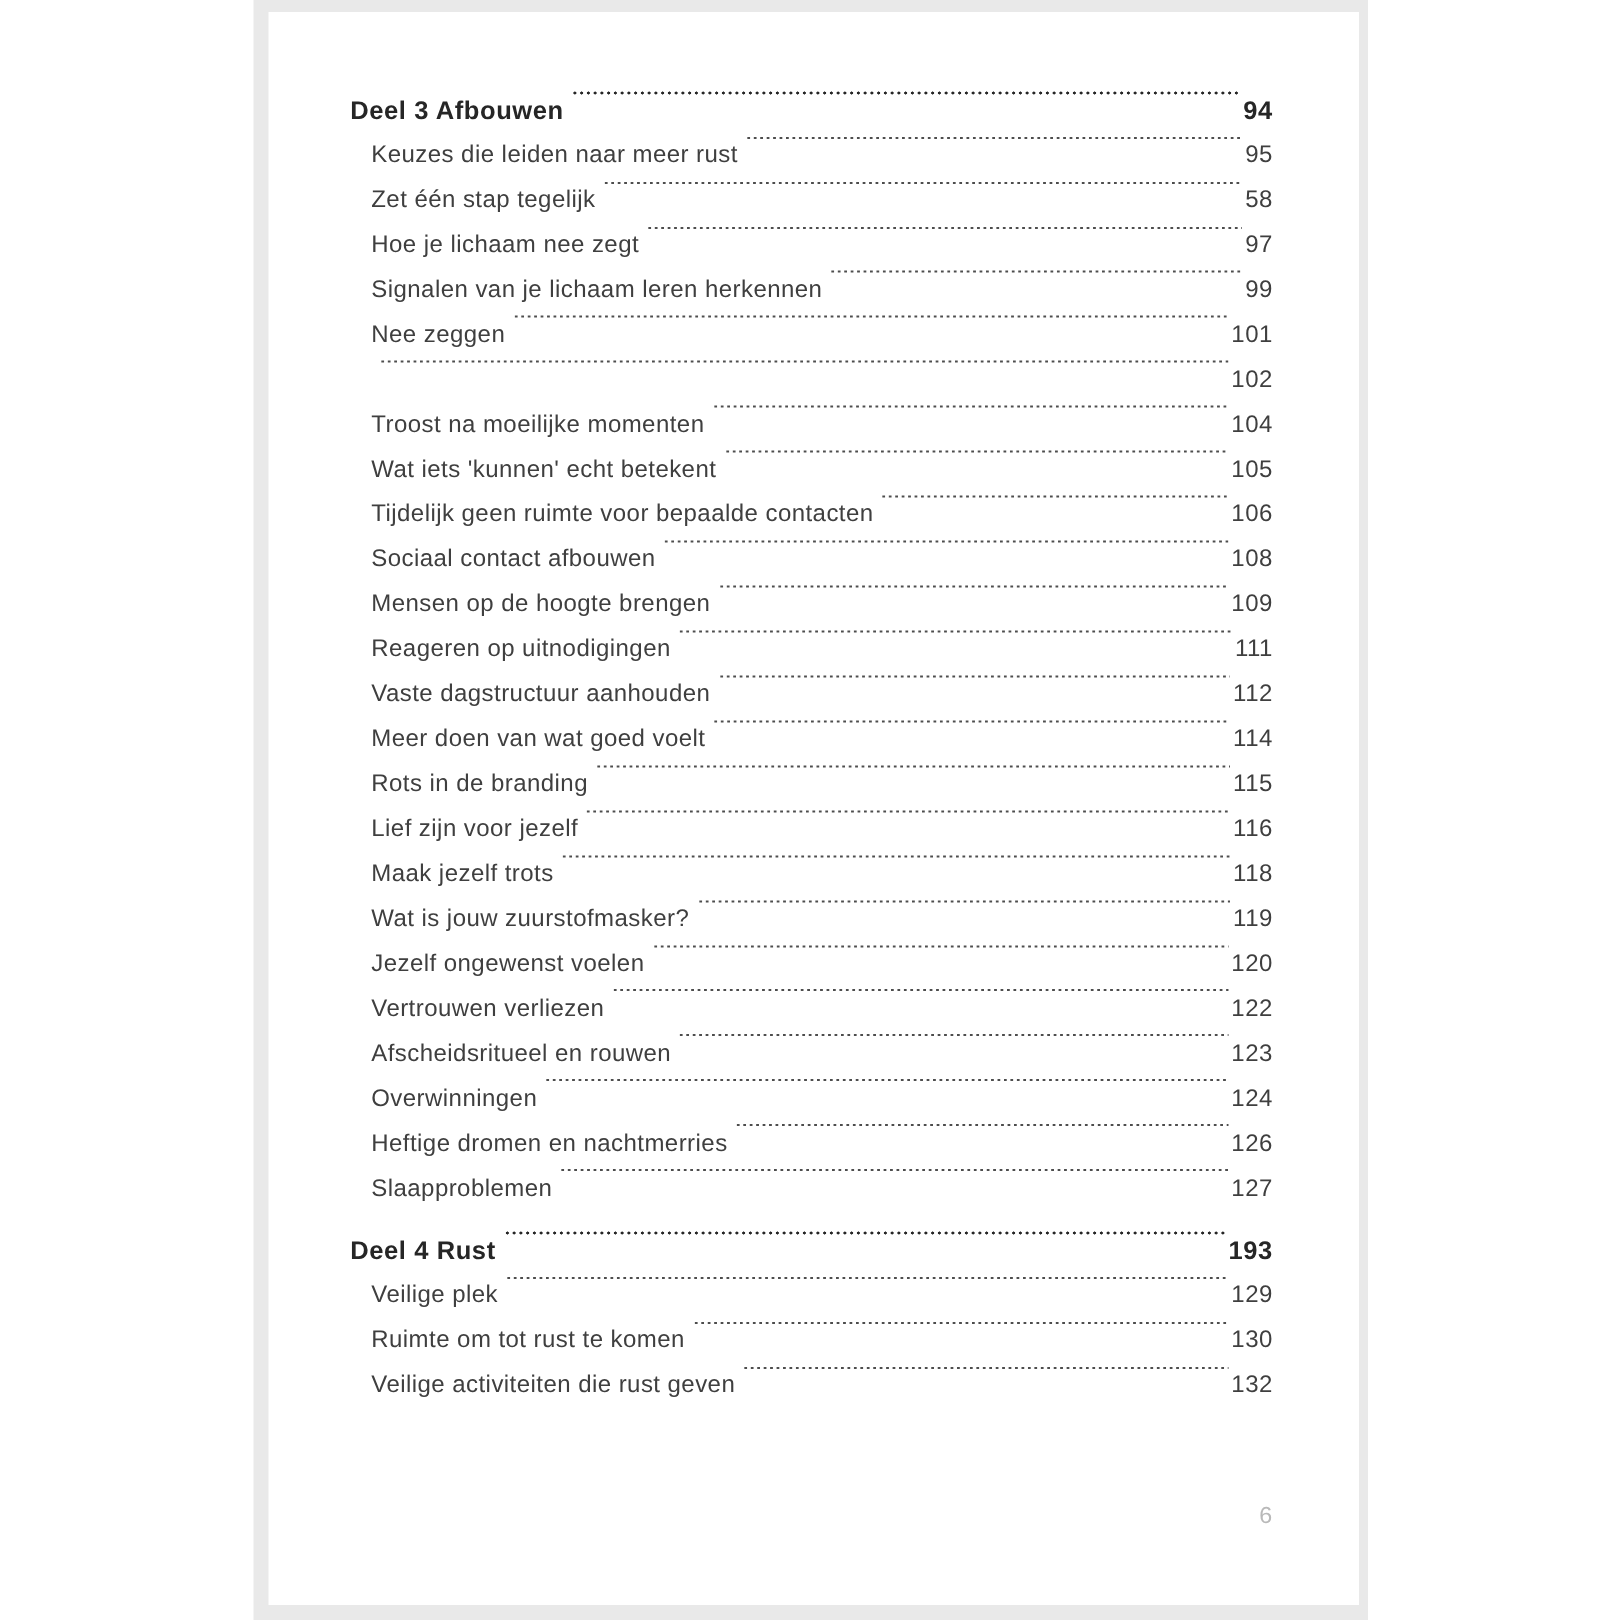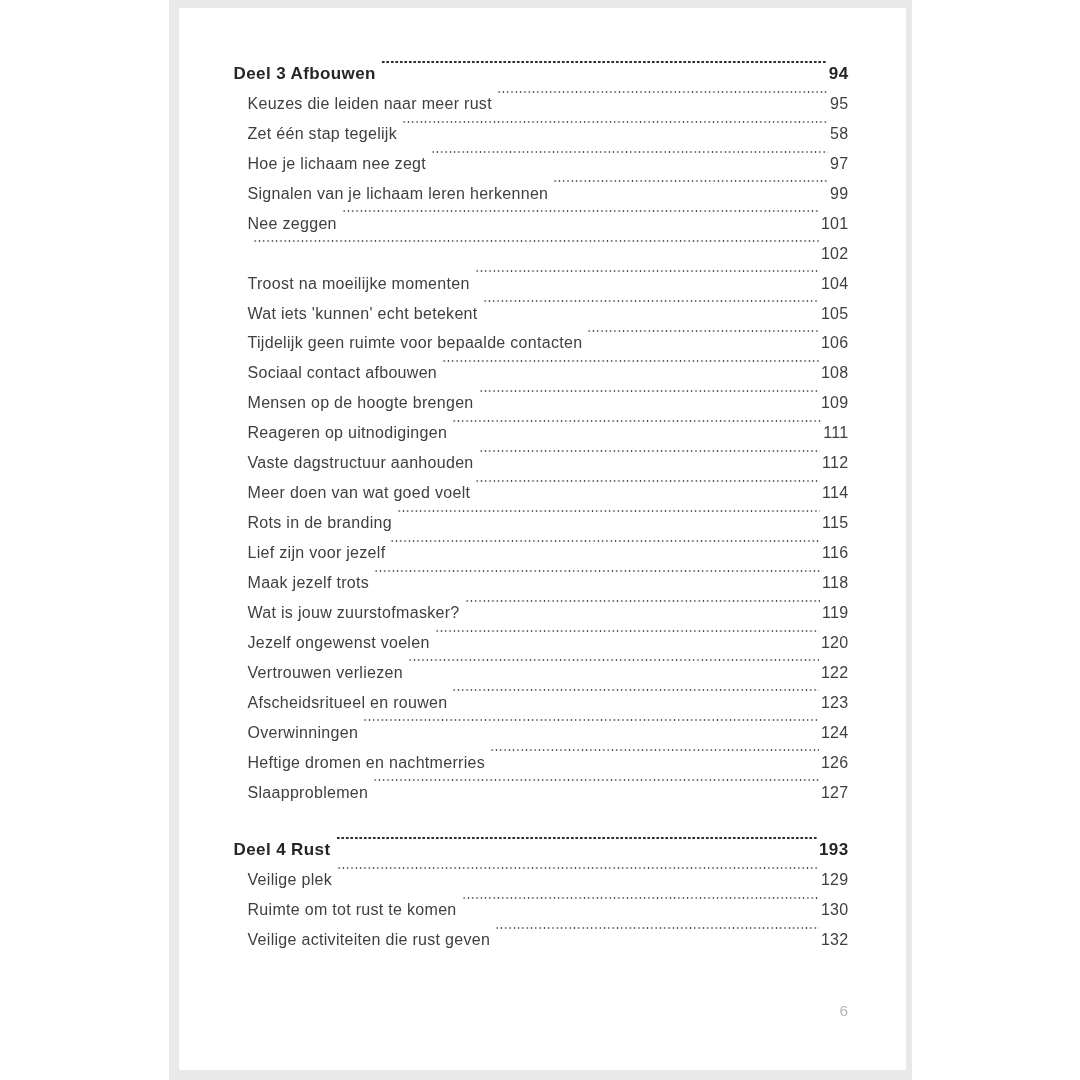--- a/index.html
+++ b/index.html
@@ -61,21 +61,21 @@
   }
   .toc-row.heading .leader {
     background-image: radial-gradient(circle, #262626 1.05px, rgba(0,0,0,0) 1.25px);
     background-size: 4.5px 4.5px;
   }
   .toc-pagenum {
     white-space: nowrap;
     flex: 0 0 auto;
   }
   .toc-section + .toc-section {
-    margin-top: 28px;
+    margin-top: 12px;
   }
   .page-folio {
     position: absolute;
     right: 57px;
     bottom: 50px;
     font-size: 15.5px;
     color: #b9b9b9;
     letter-spacing: 0.3px;
   }
 </style>

